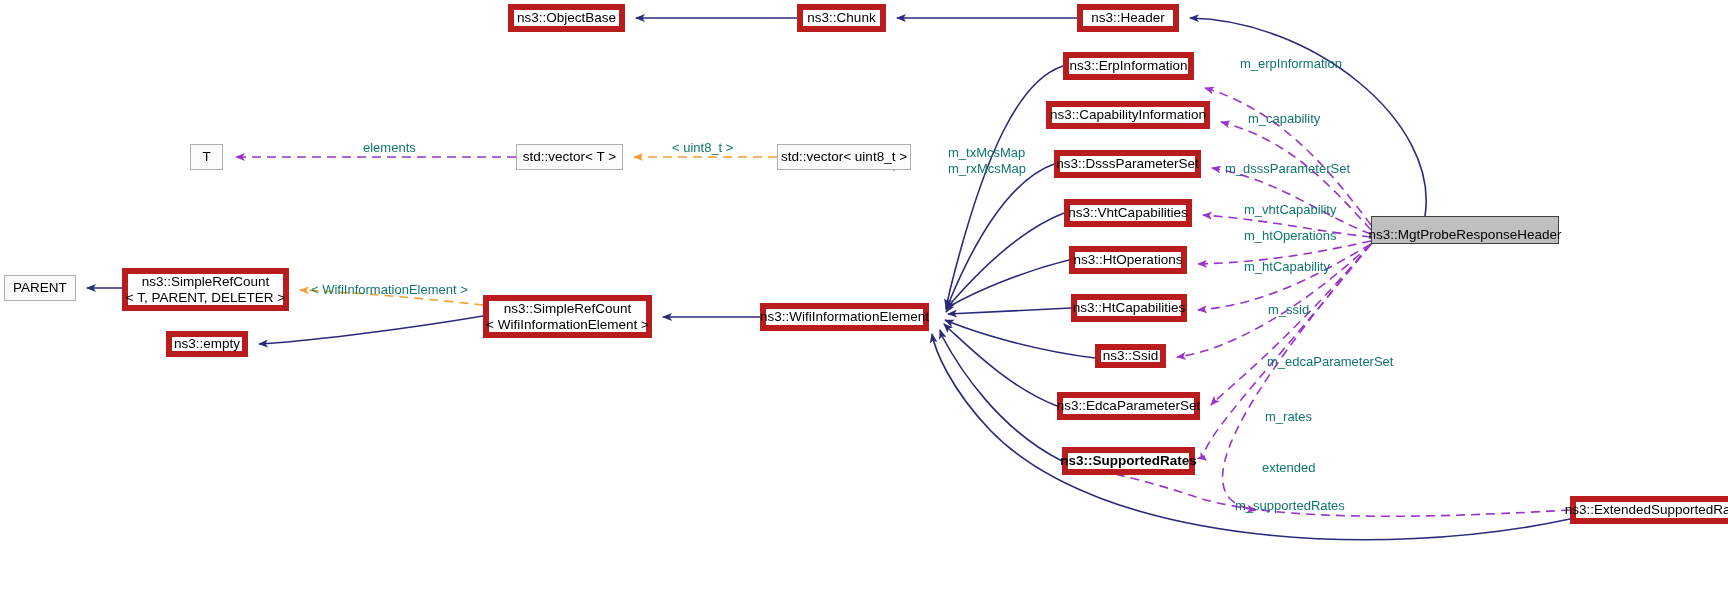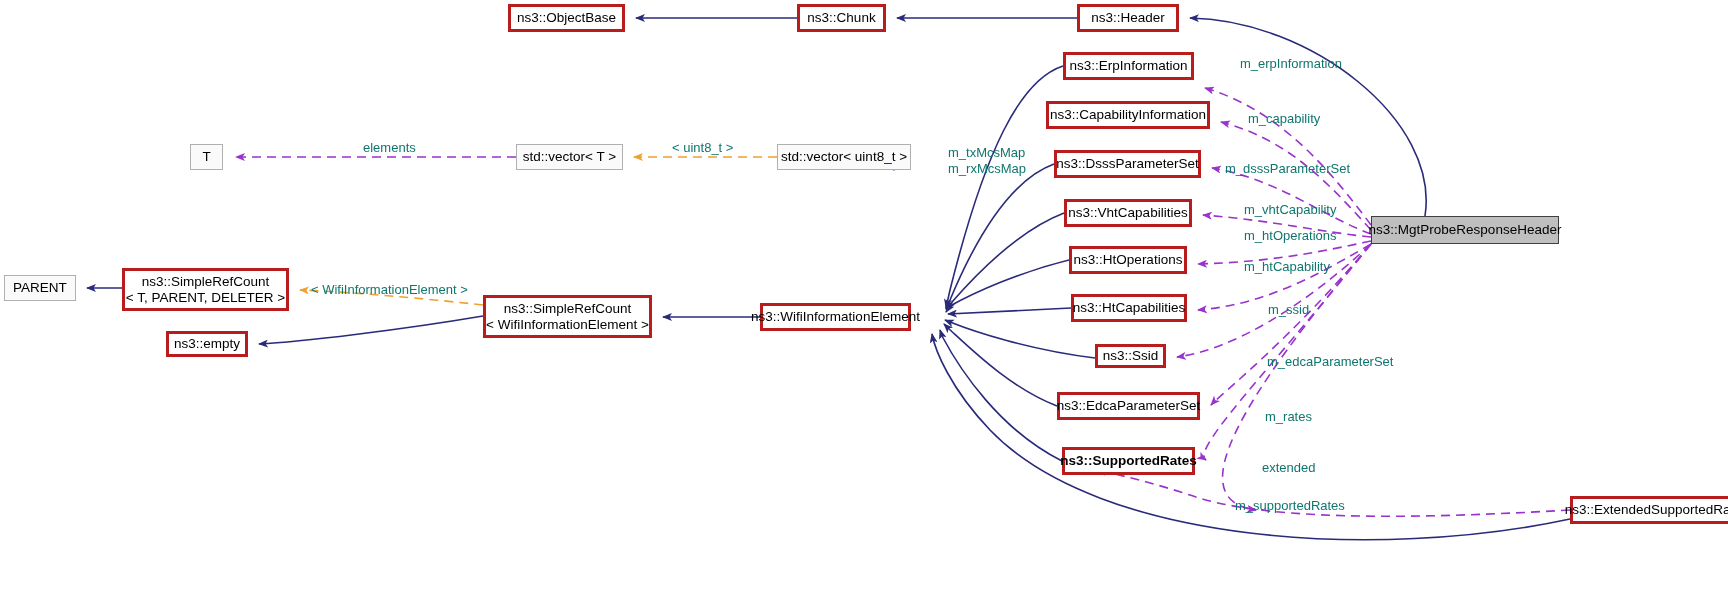--- a/index.html
+++ b/index.html
@@ -29,21 +29,21 @@
     box-sizing: border-box;
     display: flex;
     flex-direction: column;
     align-items: center;
     justify-content: center;
     text-align: center;
     font-size: 13.5px;
     line-height: 16px;
     color: #000000;
     background: #ffffff;
-    border: 3px solid #b91c1c;
+    border: 6px solid #b91c1c;
     white-space: nowrap;
     z-index: 3;
   }
   .node.template {
     border: 1px solid #b0b0b0;
     background: #fafafa;
   }
   .node.highlight {
     background: #bfbfbf;
     border: 1px solid #404040;
@@ -150,21 +150,21 @@
   </div>
 
   <div class="node" id="n-dsss" style="left:1054px;top:150px;width:147px;height:28px;">
     <span>ns3::DsssParameterSet</span>
   </div>
 
   <div class="node" id="n-vht" style="left:1064px;top:199px;width:128px;height:28px;">
     <span>ns3::VhtCapabilities</span>
   </div>
 
-  <div class="node highlight" id="n-mgt" style="left:1371px;top:216px;width:188px;height:28px;">
+  <div class="node highlight" id="n-mgt" style="left:1371px;top:216px;width:188px;height:28px;justify-content:flex-end;">
     <span>ns3::MgtProbeResponseHeader</span>
   </div>
 
   <div class="node" id="n-htops" style="left:1069px;top:246px;width:118px;height:28px;">
     <span>ns3::HtOperations</span>
   </div>
 
   <div class="node template" id="n-parent" style="left:4px;top:275px;width:72px;height:26px;">
     <span>PARENT</span>
   </div>
@@ -176,21 +176,21 @@
 
   <div class="node" id="n-htcaps" style="left:1071px;top:294px;width:116px;height:28px;">
     <span>ns3::HtCapabilities</span>
   </div>
 
   <div class="node" id="n-srcwifi" style="left:483px;top:295px;width:169px;height:43px;">
     <span>ns3::SimpleRefCount</span>
     <span class="line2">&lt; WifiInformationElement &gt;</span>
   </div>
 
-  <div class="node" id="n-wifiie" style="left:760px;top:303px;width:151px;height:28px;">
+  <div class="node" id="n-wifiie" style="left:760px;top:303px;width:169px;height:28px;">
     <span>ns3::WifiInformationElement</span>
   </div>
 
   <div class="node" id="n-empty" style="left:166px;top:331px;width:82px;height:26px;">
     <span>ns3::empty</span>
   </div>
 
   <div class="node" id="n-ssid" style="left:1095px;top:344px;width:71px;height:24px;">
     <span>ns3::Ssid</span>
   </div>

